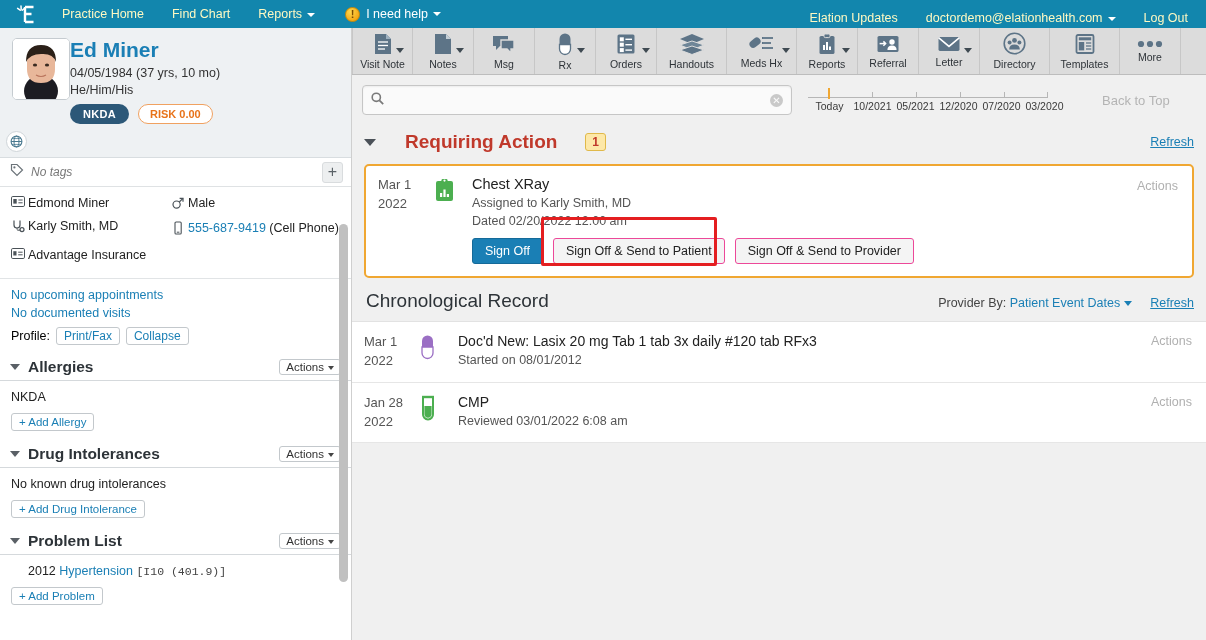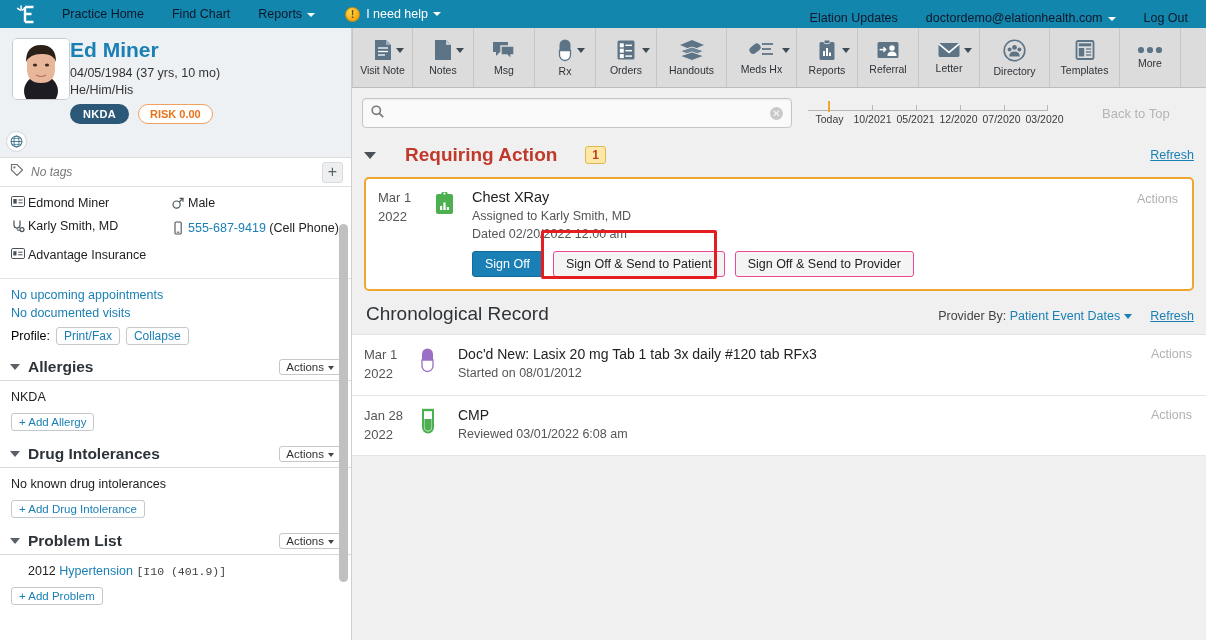--- a/index.html
+++ b/index.html
@@ -19,21 +19,21 @@
     position: relative;
   }
   #topnav .logo {
     width: 42px; height: 28px;
     display: flex; align-items: center; justify-content: center;
     margin-left: 6px;
   }
   .nav-left { display: flex; align-items: center; gap: 0px; }
   .nav-right { position: absolute; right: 0; top: 0; height: 36px; display: flex; align-items: center; }
   .navitem {
-    font-size: 12.5px; color: #0f172a; padding: 0 14px;
+    font-size: 12.5px; color: #fef9c3; padding: 0 14px;
     line-height: 28px; white-space: nowrap; cursor: pointer;
   }
   .caret-d {
     display: inline-block; width: 0; height: 0; margin-left: 5px;
     border-left: 4px solid transparent; border-right: 4px solid transparent;
     border-top: 4px solid #ffffff; vertical-align: middle;
   }
   .helpgrp { display: flex; align-items: center; padding-left: 16px; }
   .warn-ico {
     width: 15px; height: 15px; border-radius: 50%;
@@ -136,21 +136,21 @@
   .prob-item { font-size: 12.5px; padding-left: 17px; }
   .prob-code { font-family: "Liberation Mono", monospace; font-size: 11.5px; color: #444; }
   #sb-scroll {
     position: absolute; right: 3px; top: 196px;
     width: 9px; height: 358px; border-radius: 5px; background: #c0c0c0;
   }
 
   
   #main { flex: 1; height: 612px; background: #f0f0f0; position: relative; overflow: hidden; }
   #toolbar {
-    height: 60px; background: #dcdcdc; display: flex; align-items: stretch;
+    height: 47px; background: #dcdcdc; display: flex; align-items: stretch;
     border-bottom: 1px solid #bdbdbd;
   }
   .tb-item {
     width: 61px; border-right: 1px solid #c7c7c7;
     display: flex; flex-direction: column; align-items: center; justify-content: center;
     gap: 3px; position: relative;
   }
   .tb-item:first-child { border-left: 1px solid #c7c7c7; }
   .tb-lbl { font-size: 10.5px; color: #2e3338; white-space: nowrap; }
   .tb-ico { display: flex; align-items: center; }

